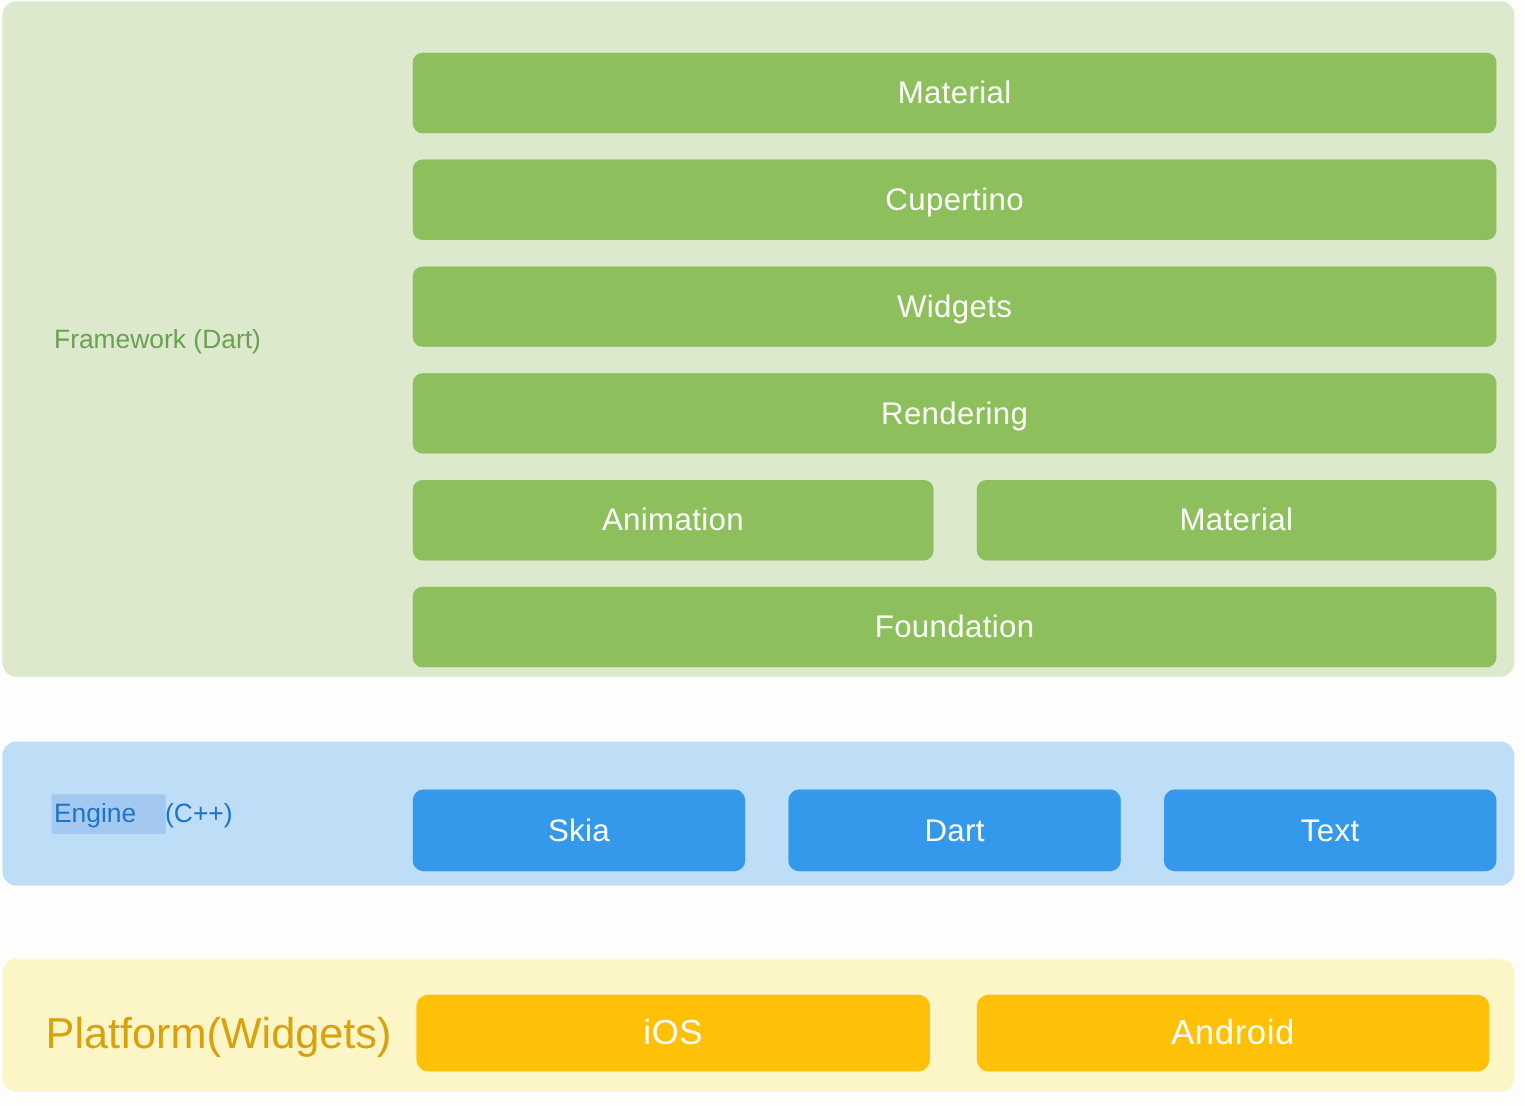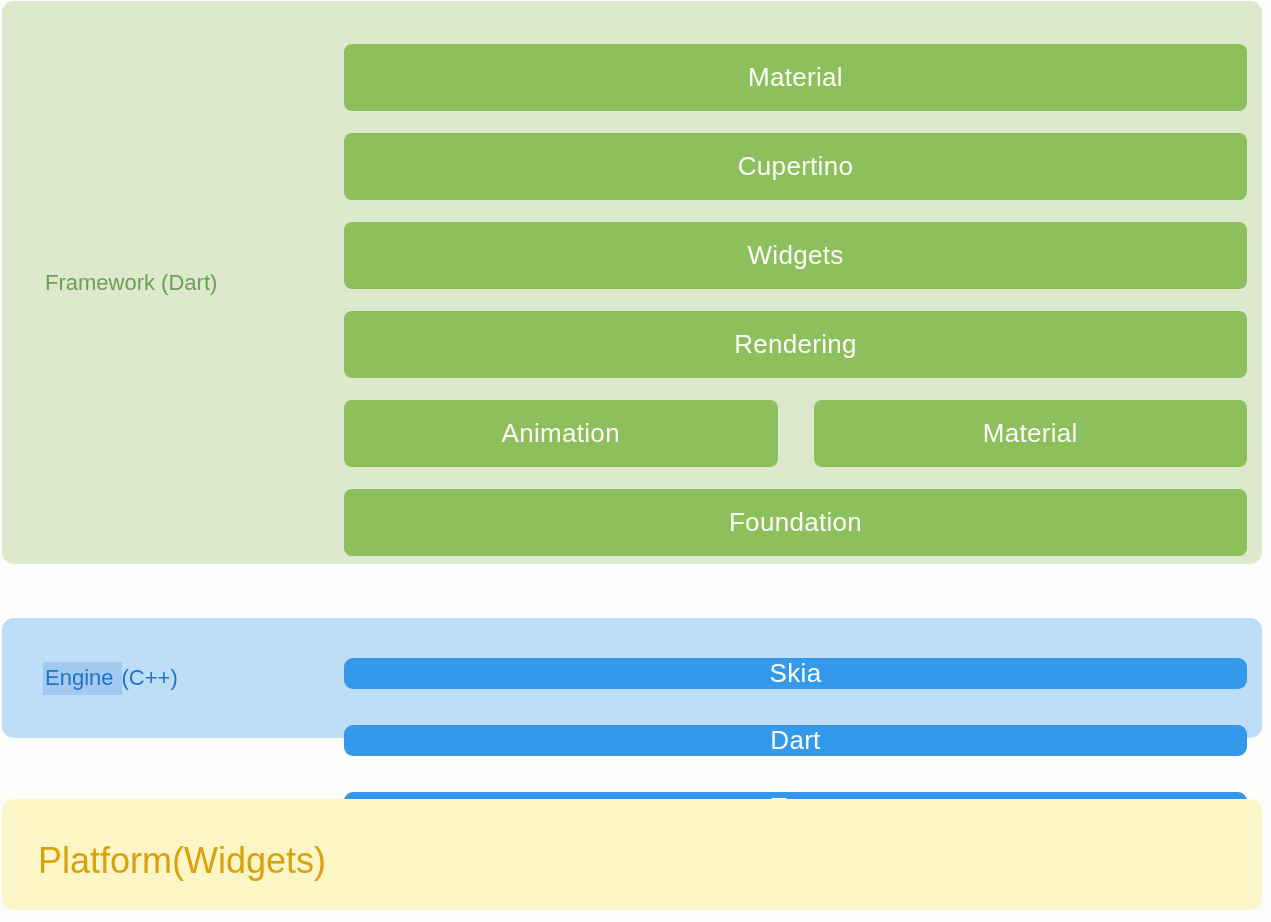--- a/index.html
+++ b/index.html
@@ -48,21 +48,21 @@
   .layer-framework .layer-label {
     color: var(--c-framework-label, #6BA152);
     width: 230px;
   }
   .layer-engine .layer-label {
     color: var(--c-engine-label, #1E74C8);
     white-space: nowrap;
   }
   .sel-highlight {
     background: var(--c-engine-selection, #A3C9F1);
-    padding: 3px 8px 5px 2px;
+    padding: 3px 24px 5px 2px;
     margin-left: -2px;
   }
   .layer-platform .layer-label {
     left: 36px;
     top: calc(50% + 6px);
     font-size: 36px;
     color: var(--c-platform-label, #D9A10C);
     white-space: nowrap;
   }
   .bars {
@@ -92,21 +92,20 @@
     display: flex;
     gap: 36px;
     margin-bottom: 22px;
   }
   .layer-framework .bar-row .bar {
     flex: 1;
     margin-bottom: 0;
   }
   .layer-engine .bar-row {
     margin-bottom: 0;
-    flex-direction: column;
   }
   .layer-engine .bar {
     flex: 1;
     height: 68px;
     background: var(--c-engine-bar, #3499EB);
     border-radius: 9px;
   }
   .platform-bars {
     position: absolute;
     left: 345px;
@@ -153,13 +152,17 @@
     <div class="bar-row">
       <div class="bar">Skia</div>
       <div class="bar">Dart</div>
       <div class="bar">Text</div>
     </div>
   </div>
 </div>
 
 <div class="layer layer-platform">
   <div class="layer-label">Platform(Widgets)</div>
+  <div class="platform-bars">
+    <div class="platform-bar ios">iOS</div>
+    <div class="platform-bar android">Android</div>
+  </div>
 </div>
 
 </body></html>

